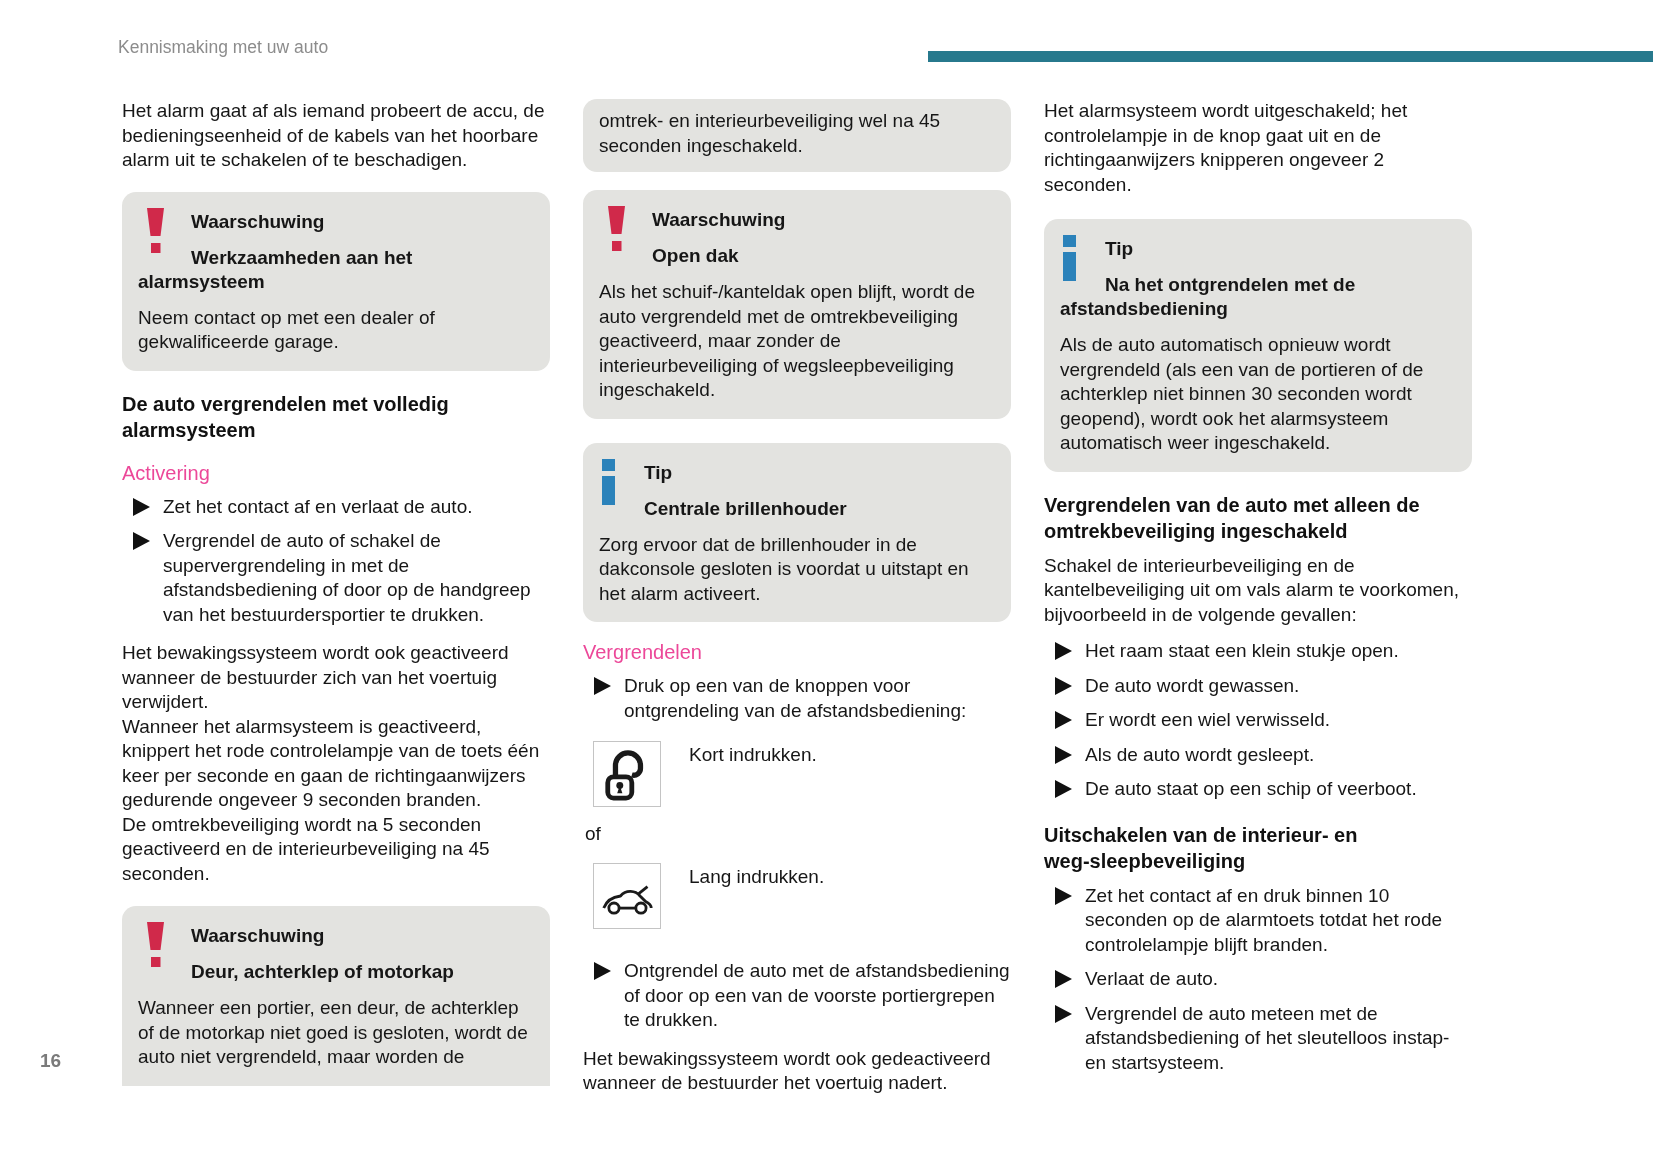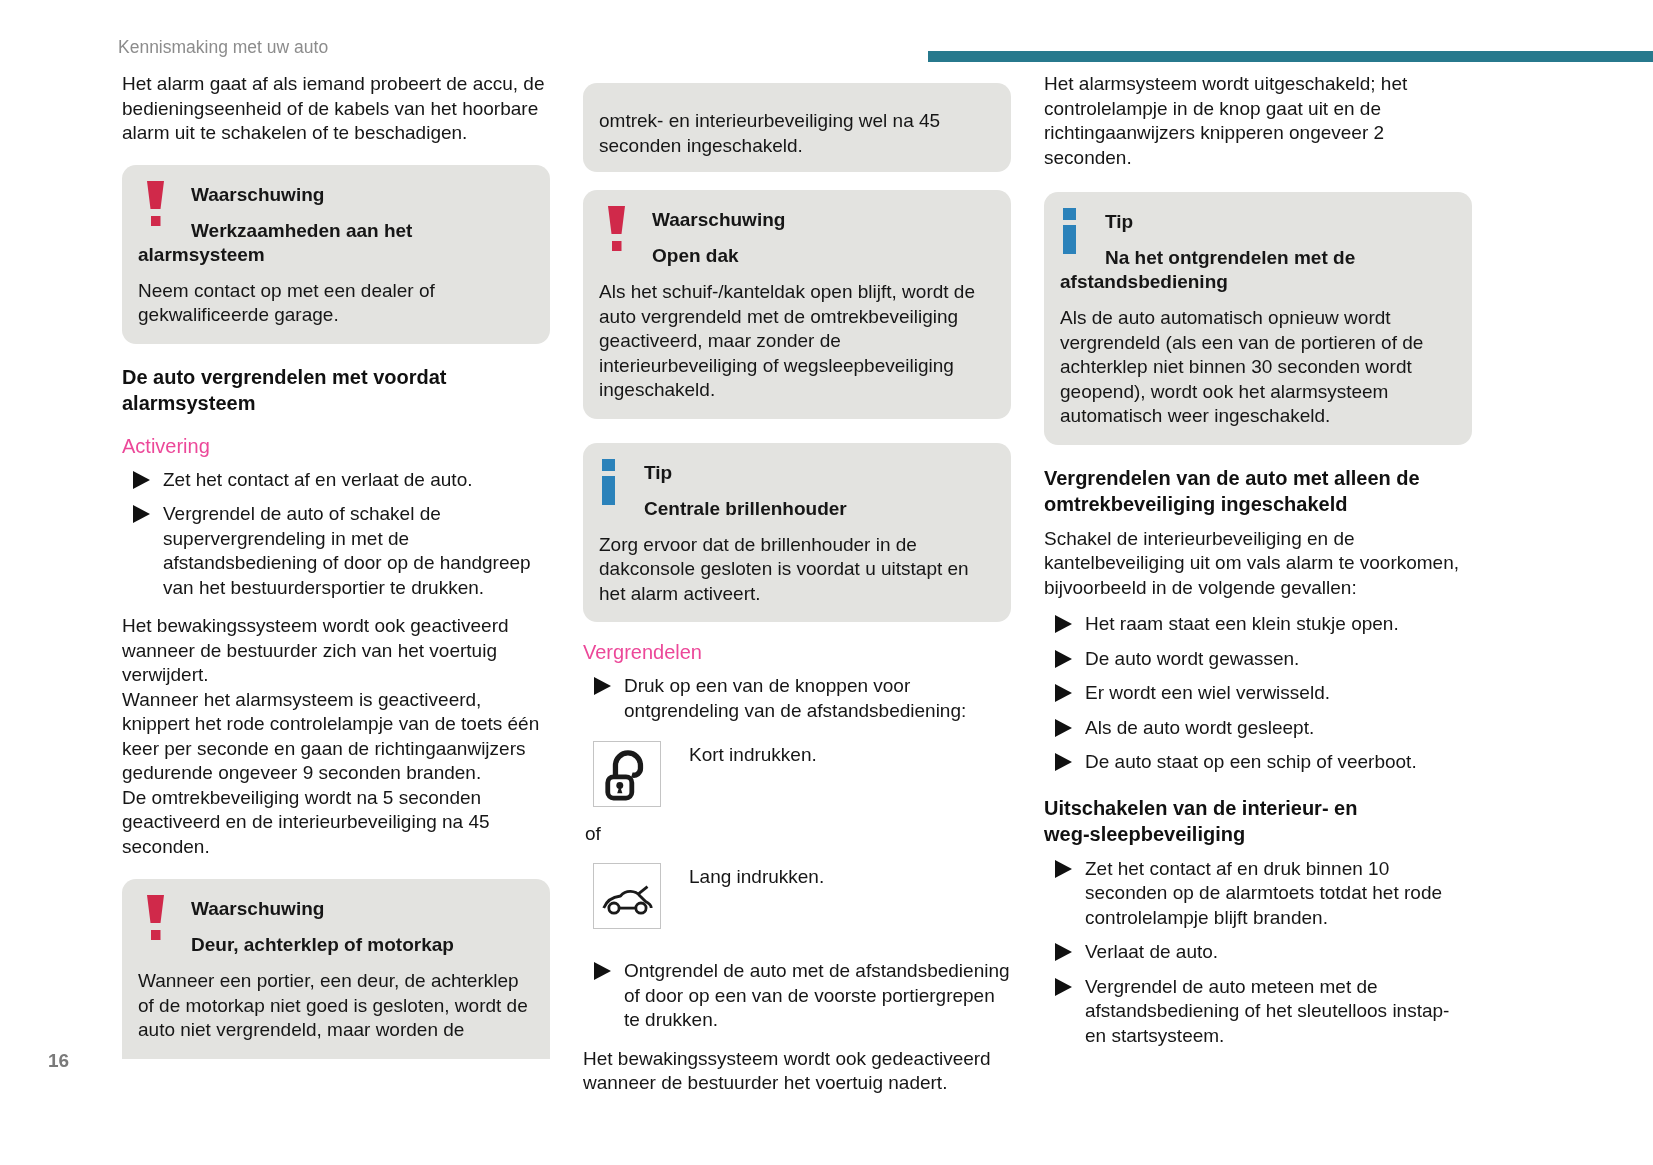--- a/index.html
+++ b/index.html
@@ -11,25 +11,25 @@
   }
   .header-label {
     position:absolute; left:118px; top:37px;
     font-size:17.5px; color:#8c8c8c;
   }
   .accent-bar {
     position:absolute; left:928px; right:0; top:51px; height:11px;
     background:#27798d;
   }
   .page-number {
-    position:absolute; left:48px; top:1050px;
+    position:absolute; left:40px; top:1050px;
     font-size:19px; font-weight:bold; color:#7a7a7a;
   }
   .columns {
-    position:absolute; left:122px; top:72px; width:1352px;
+    position:absolute; left:122px; top:99px; width:1352px;
     display:flex; gap:33px; align-items:flex-start;
   }
   .col { width:428px; }
 
   p.body { font-size:19px; line-height:24.5px; margin:0; }
   p.spaced { margin-top:14px; }
 
   h2.section {
     font-size:20px; line-height:26px; font-weight:bold;
     margin:20px 0 10px 0; color:#111;
@@ -50,21 +50,21 @@
 
   .notice {
     background:#e3e3e0; border-radius:14px;
     padding:14px 16px 16px 16px; margin:16px 0 18px 0;
   }
   .notice-label { font-size:19px; font-weight:bold; line-height:24px; margin:4px 0 0 0; }
   .notice-title { font-size:19px; font-weight:bold; line-height:24px; margin:12px 0 0 0; }
   .notice-body  { font-size:19px; line-height:24.5px; margin:12px 0 0 0; clear:left; }
   .float-icon { float:left; margin:2px 24px 4px 6px; }
   .float-icon.tip { margin-left:2px; margin-right:28px; }
-  .notice.continued { margin-top:11px; padding-top:24px; padding-bottom:14px; }
+  .notice.continued { margin-top:0; padding-top:8px; padding-bottom:14px; }
   .notice.cutoff { border-bottom-left-radius:0; border-bottom-right-radius:0; margin-bottom:0; }
 
   .action-row { display:flex; align-items:flex-start; margin:18px 0 10px 10px;text-align:right; }
   .icon-box {
     flex:none; width:68px; height:66px; background:#fff;
     border:1px solid #c4c4c4; display:flex; align-items:center; justify-content:center;
   }
   .action-row p { font-size:19px; line-height:24px; margin:2px 0 0 28px; }
   .or-label { font-size:19px; margin:16px 0 14px 2px; }
 </style>
@@ -84,21 +84,21 @@
         <svg width="23" height="48" viewBox="0 0 23 48">
             <polygon points="3,0 20,0 16.5,28 6.5,28" fill="#d0294a"></polygon>
             <rect x="7" y="35" width="9.5" height="10" fill="#d0294a"></rect>
           </svg>
       </span>
       <p class="notice-label">Waarschuwing</p>
       <p class="notice-title">Werkzaamheden aan het alarmsysteem</p>
       <p class="notice-body">Neem contact op met een dealer of gekwalificeerde garage.</p>
     </div>
 
-    <h2 class="section">De auto vergrendelen met voordat alarmsysteem</h2>
+    <h2 class="section">De auto vergrendelen met volledig alarmsysteem</h2>
     <h3 class="sub">Activering</h3>
 
     <div class="bullet">
       <span class="tri"></span>
       <p>Zet het contact af en verlaat de auto.</p>
     </div>
     <div class="bullet">
       <span class="tri"></span>
       <p>Vergrendel de auto of schakel de supervergrendeling in met de afstandsbediening of door op de handgreep van het bestuurdersportier te drukken.</p>
     </div>

